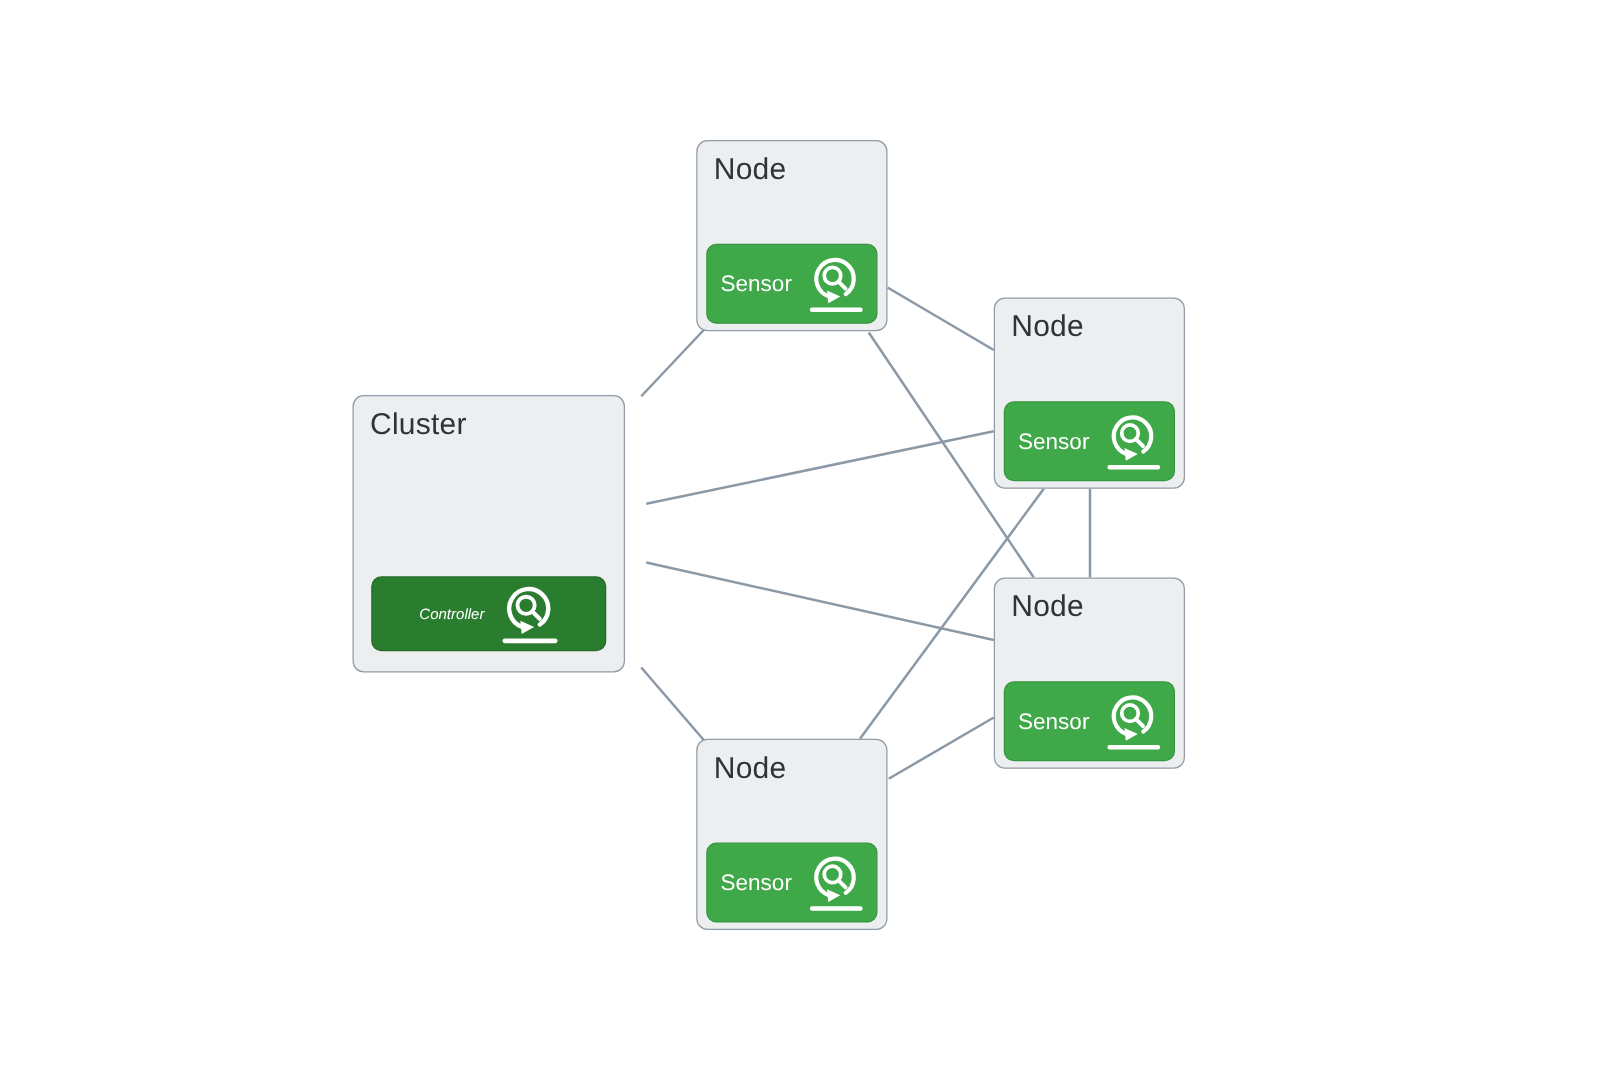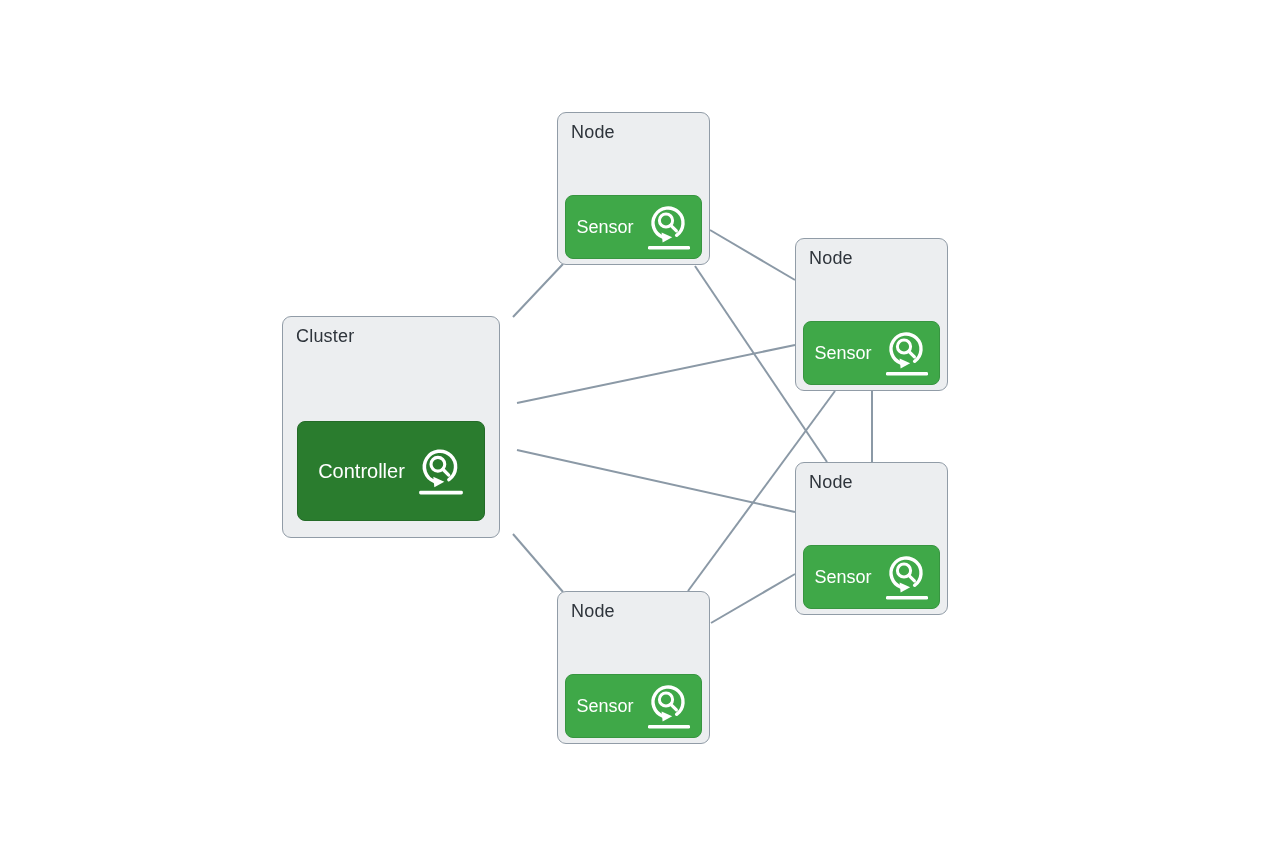--- a/index.html
+++ b/index.html
@@ -29,45 +29,46 @@
   .group{
     position:absolute;
     box-sizing:border-box;
     background:var(--group-fill);
     border:1.5px solid var(--group-border);
     border-radius:9px;
   }
   .group-label{
     position:absolute;
     top:9px;left:13px;
-    font-size:18px;
+    font-size:24px;
     color:var(--label-color);
     letter-spacing:.2px;
   }
   .chip{
     position:absolute;
     box-sizing:border-box;
     display:flex;
     align-items:center;
     justify-content:center;
     gap:13px;
     border-radius:8px;
     color:#ffffff;
   }
   .chip.sensor{
     left:7px;right:7px;bottom:5px;height:64px;
     background:var(--sensor-fill);
     border:1px solid var(--sensor-border);
     font-size:18px;
   }
   .chip.controller{
-    left:14px;right:14px;bottom:16px;height:100px;
+    left:14px;right:14px;bottom:16px;height:60px;
     background:var(--controller-fill);
     border:1px solid var(--controller-border);
-    font-size:20px;
+    font-size:12px;
+    font-style:italic;
   }
   .chip-label{white-space:nowrap;}
   .icon{display:block;}
   .icon.sensor-icon{width:44px;height:48px;}
   .icon.controller-icon{width:46px;height:50px;}
   .defs{position:absolute;width:0;height:0;overflow:hidden;}
 </style>
 </head>
 <body>
 

